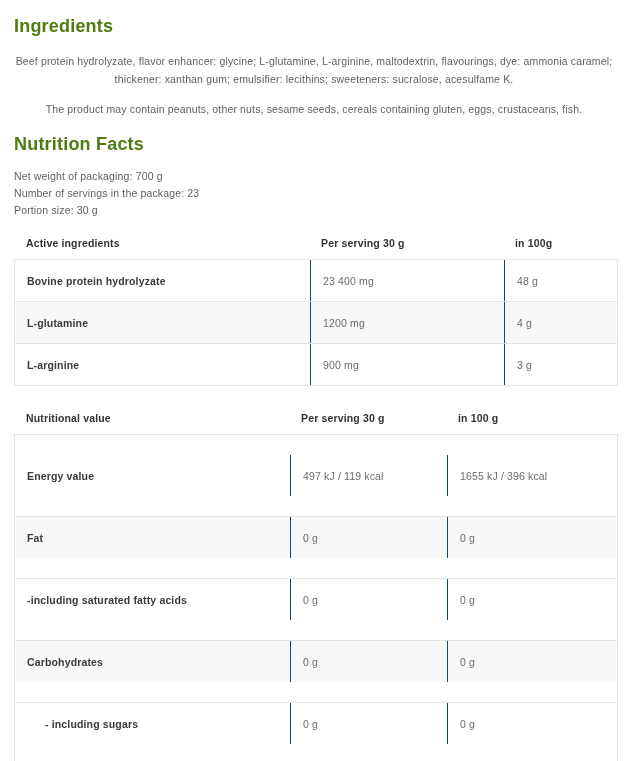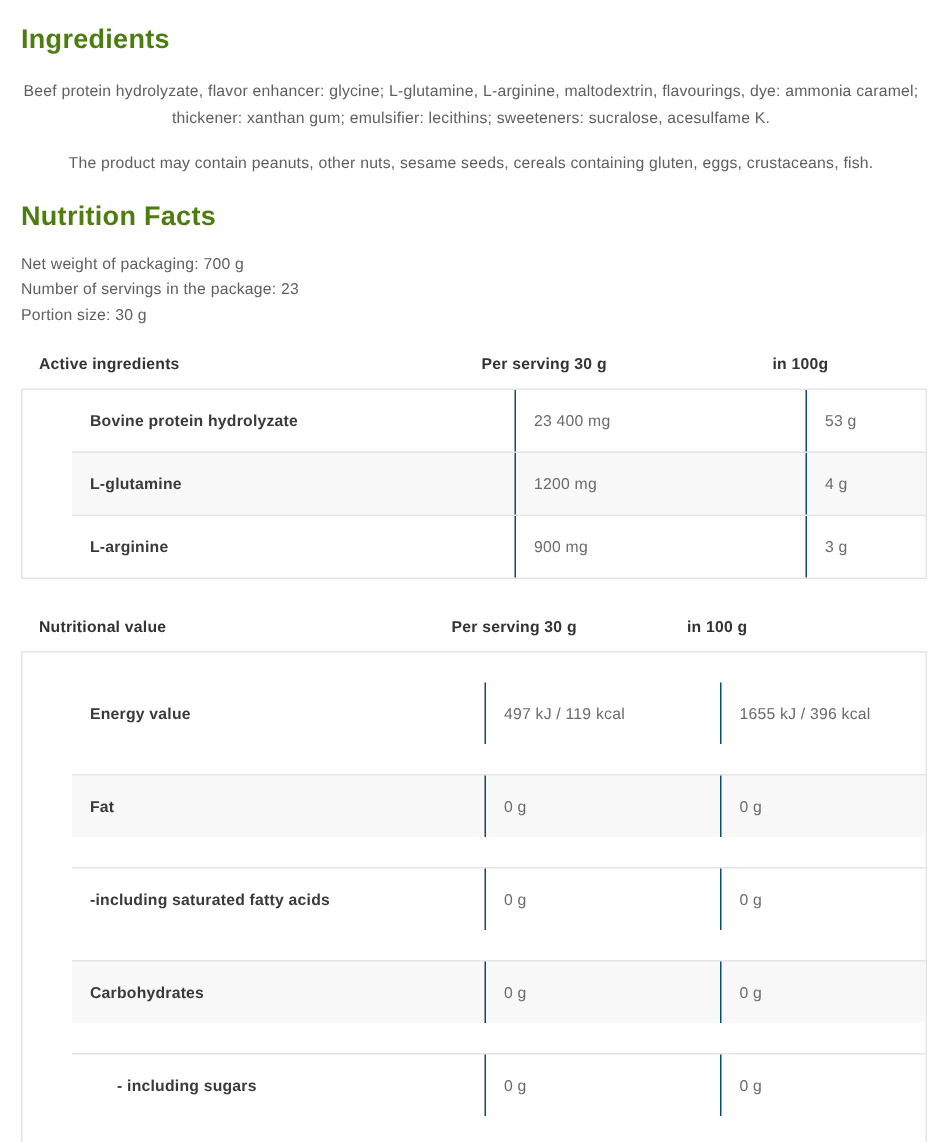--- a/index.html
+++ b/index.html
@@ -47,21 +47,20 @@
   .tbl-head .hcell {
     font-size: 10.5px;
     font-weight: 700;
     color: #333333;
     letter-spacing: 0.15px;
     padding-left: 12px;
   }
 
   .tbl {
     border: 1px solid #e4e4e4;
-    padding-left: 33px;
   }
   .row { display: grid; }
   .row + .row { border-top: 1px solid #e4e4e4; }
   .row:nth-child(even) { background: #f8f8f8; }
   .cell {
     font-size: 10.5px;
     letter-spacing: 0.15px;
     color: #6b6b6b;
     padding: 14px 10px 13px 12px;
     display: flex;
@@ -100,21 +99,21 @@
 
     <div class="tbl-head first t1">
       <div class="hcell">Active ingredients</div>
       <div class="hcell">Per serving 30 g</div>
       <div class="hcell">in 100g</div>
     </div>
     <div class="tbl">
       <div class="row t1">
         <div class="cell name">Bovine protein hydrolyzate</div>
         <div class="cell">23 400 mg</div>
-        <div class="cell">53 g</div>
+        <div class="cell">48 g</div>
       </div>
       <div class="row t1">
         <div class="cell name">L-glutamine</div>
         <div class="cell">1200 mg</div>
         <div class="cell">4 g</div>
       </div>
       <div class="row t1">
         <div class="cell name">L-arginine</div>
         <div class="cell">900 mg</div>
         <div class="cell">3 g</div>

